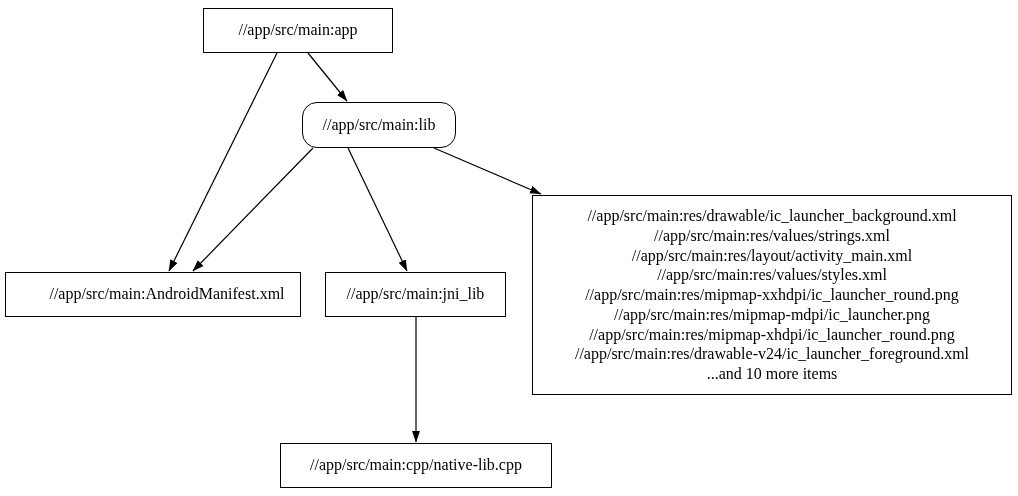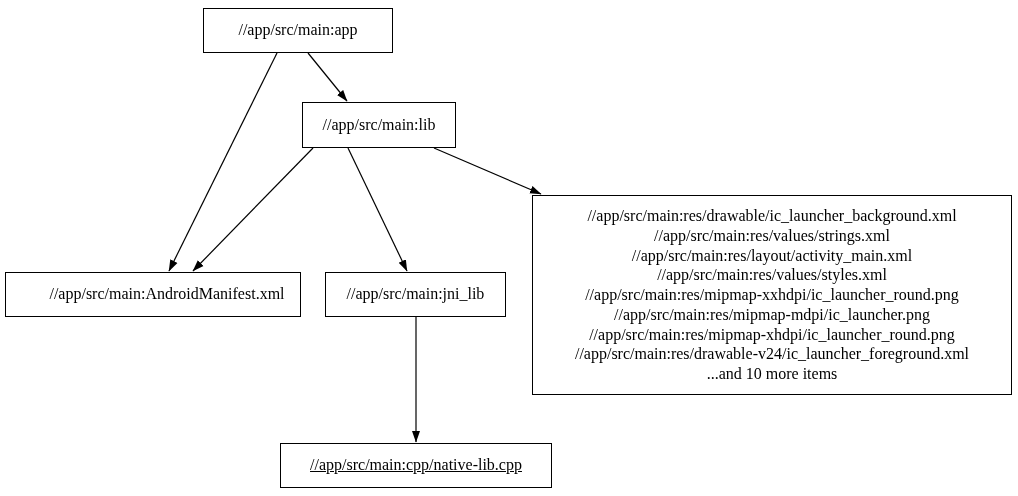--- a/index.html
+++ b/index.html
@@ -41,25 +41,25 @@
     line-height: 1.15;
     white-space: nowrap;
   }
   .node.multiline {
     flex-direction: column;
     justify-content: center;
     line-height: 19.7px;
     font-size: 16px;
   }
   .node-app        { left: 203px; top:   8px; width: 190px; height: 45px; }
-  .node-lib        { left: 302px; top: 102px; width: 154px; height: 46px; }
+  .node-lib        { left: 302px; top: 102px; width: 154px; height: 46px; border-radius: 15px; }
   .node-manifest   { left:   5px; top: 272px; width: 296px; height: 45px; padding-left: 28px; }
   .node-jni-lib    { left: 325px; top: 272px; width: 181px; height: 45px; }
   .node-res-group  { left: 532px; top: 195px; width: 480px; height: 200px; }
-  .node-native-cpp { left: 280px; top: 443px; width: 272px; height: 45px; text-decoration: underline; }
+  .node-native-cpp { left: 280px; top: 443px; width: 272px; height: 45px; }
 </style>
 </head>
 <body>
 
 <div class="canvas">
 
   <svg class="edges-layer" width="1018" height="496" viewBox="0 0 1018 496" xmlns="http://www.w3.org/2000/svg">
     <defs>
       <marker id="arrow" markerWidth="12" markerHeight="9" refX="11" refY="4.5" orient="auto" markerUnits="userSpaceOnUse">
         <path d="M0,0.5 L11.5,4.5 L0,8.5 z" fill="#000000"></path>

